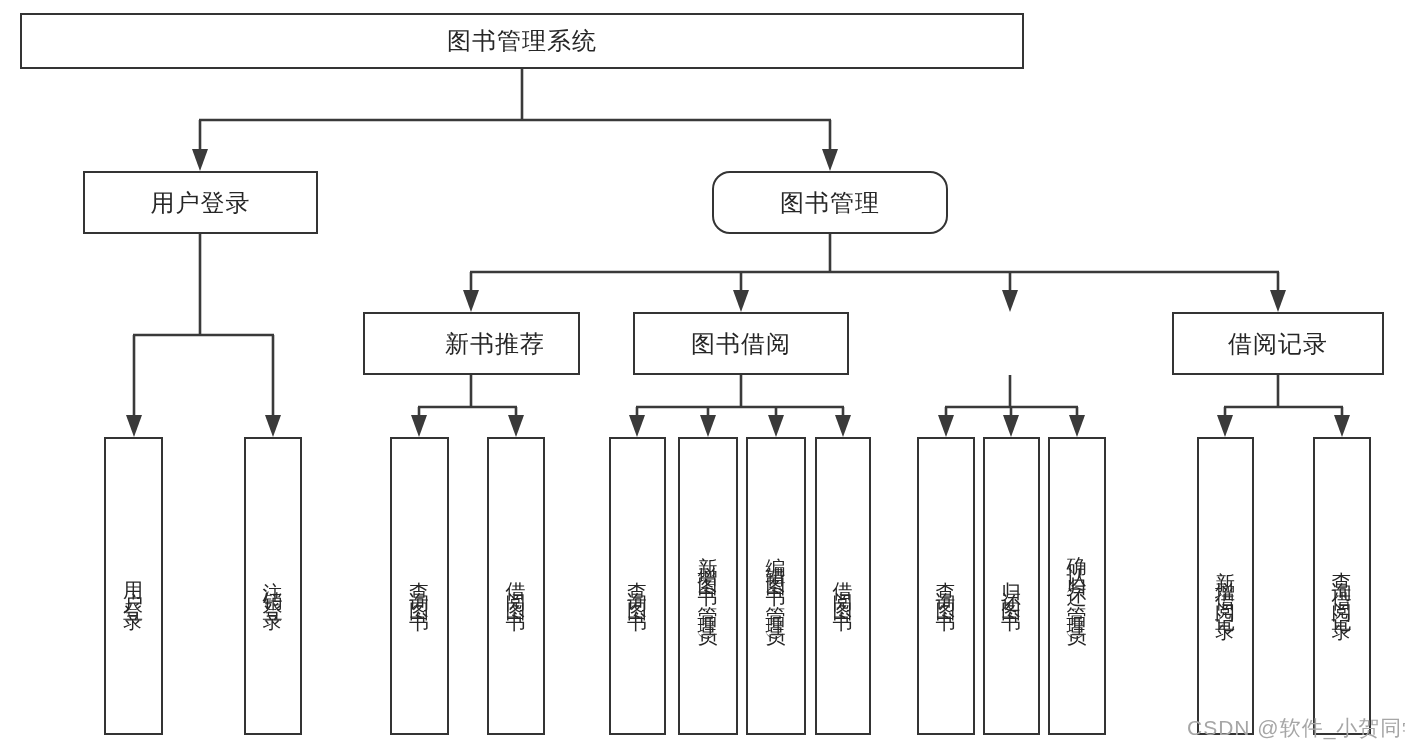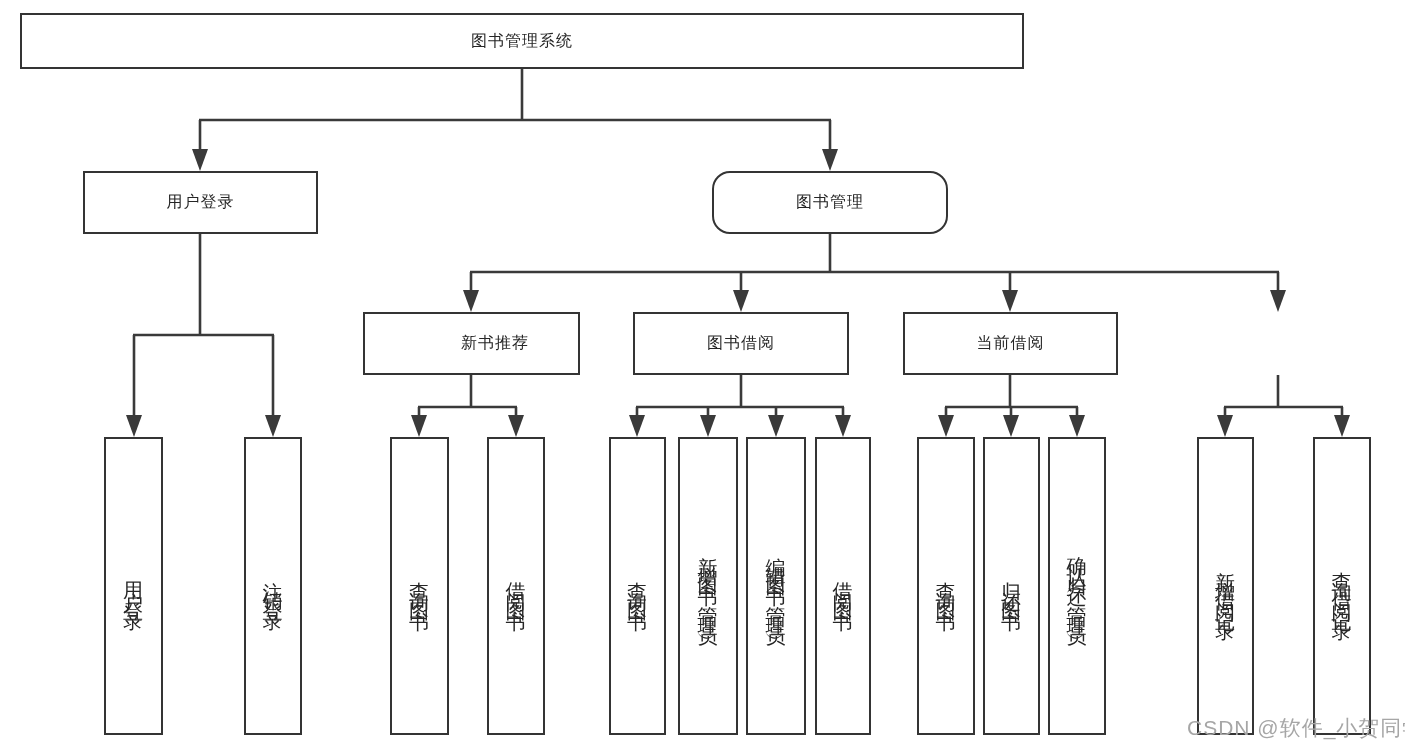--- a/index.html
+++ b/index.html
@@ -4,21 +4,21 @@
 <style>
   html,body{margin:0;padding:0;background:#ffffff;}
   .stage{
     position:relative;width:1405px;height:747px;background:#ffffff;overflow:hidden;
     font-family:"Liberation Sans", sans-serif;
   }
   #wires{position:absolute;left:0;top:0;width:1405px;height:747px;z-index:1;}
   .node{
     position:absolute;z-index:2;background:#ffffff;border:2.5px solid #343434;
     box-sizing:border-box;display:flex;align-items:center;justify-content:center;
-    color:#262626;font-size:16px;font-weight:500;letter-spacing:1px;
+    color:#262626;font-size:24px;font-weight:500;letter-spacing:1px;
   }
   .node.vert{font-size:20px;}
   .node.vert span{
     writing-mode:vertical-rl;text-orientation:mixed;
     letter-spacing:10px;line-height:1;white-space:nowrap;
   }
   .watermark{
     position:absolute;z-index:3;left:1187px;top:714px;
     font-size:21px;color:#a6a6a6;letter-spacing:1px;white-space:nowrap;
   }
@@ -93,22 +93,22 @@
   <div class="node" style="left:712px;top:171px;width:236px;height:63px;border-radius:18px;">
     <span>图书管理</span>
   </div>
 
   <div class="node" style="left:363px;top:312px;width:217px;height:63px;padding-left:47px;">
     <span>新书推荐</span>
   </div>
   <div class="node" style="left:633px;top:312px;width:216px;height:63px;">
     <span>图书借阅</span>
   </div>
-  <div class="node" style="left:903px;top:312px;width:215px;height:63px;">
-    <span>当前借阅</span>
+  <div class="node" style="left:1172px;top:312px;width:212px;height:63px;">
+    <span>借阅记录</span>
   </div>
 
   <div class="node vert" style="left:104px;top:437px;width:59px;height:298px;">
     <span>用户登录</span>
   </div>
   <div class="node vert" style="left:244px;top:437px;width:58px;height:298px;">
     <span>注销登录</span>
   </div>
 
   <div class="node vert" style="left:390px;top:437px;width:59px;height:298px;">

